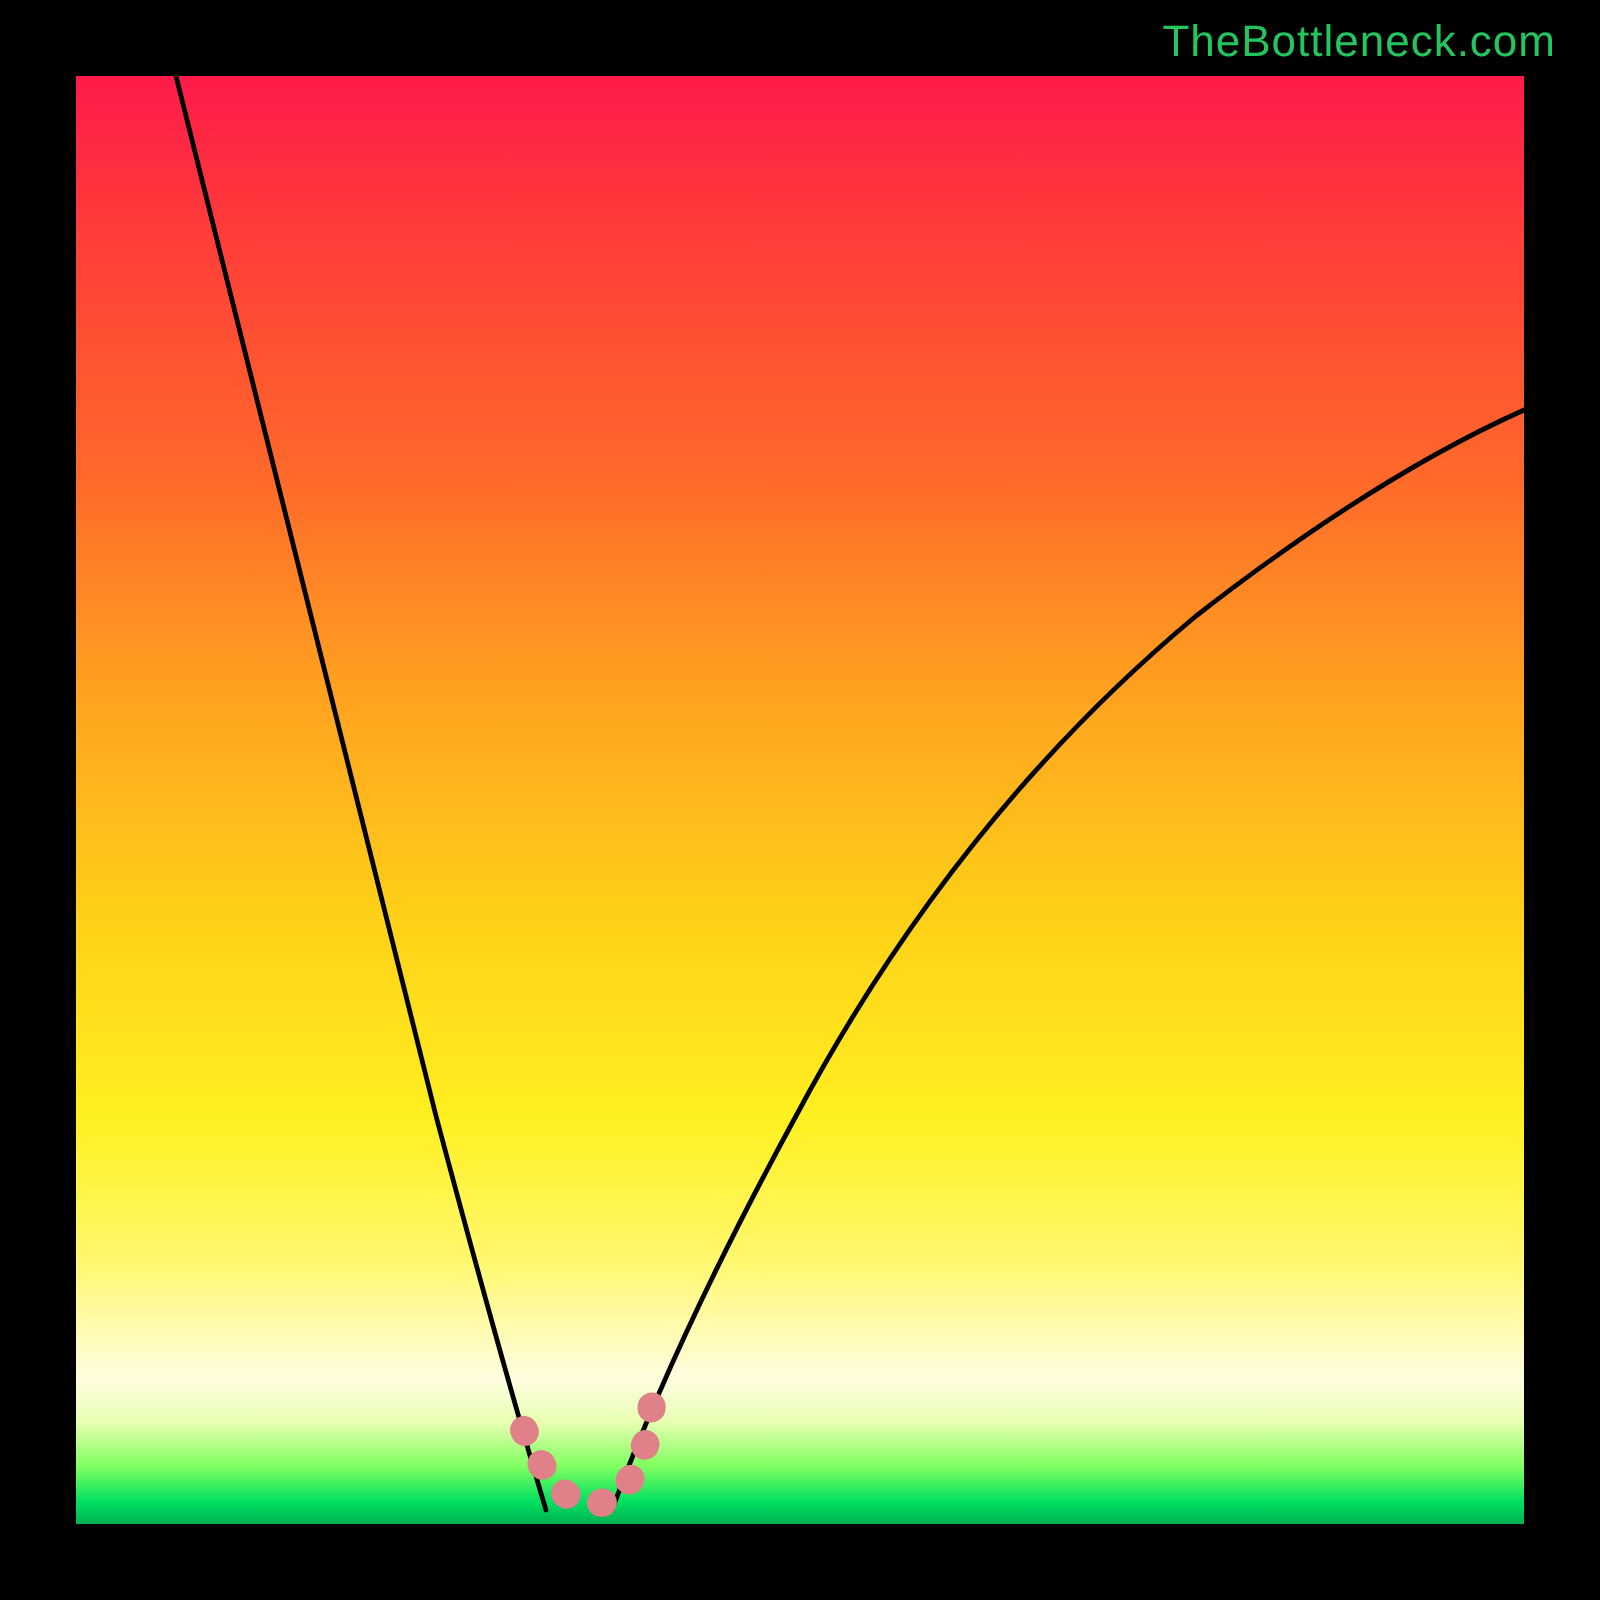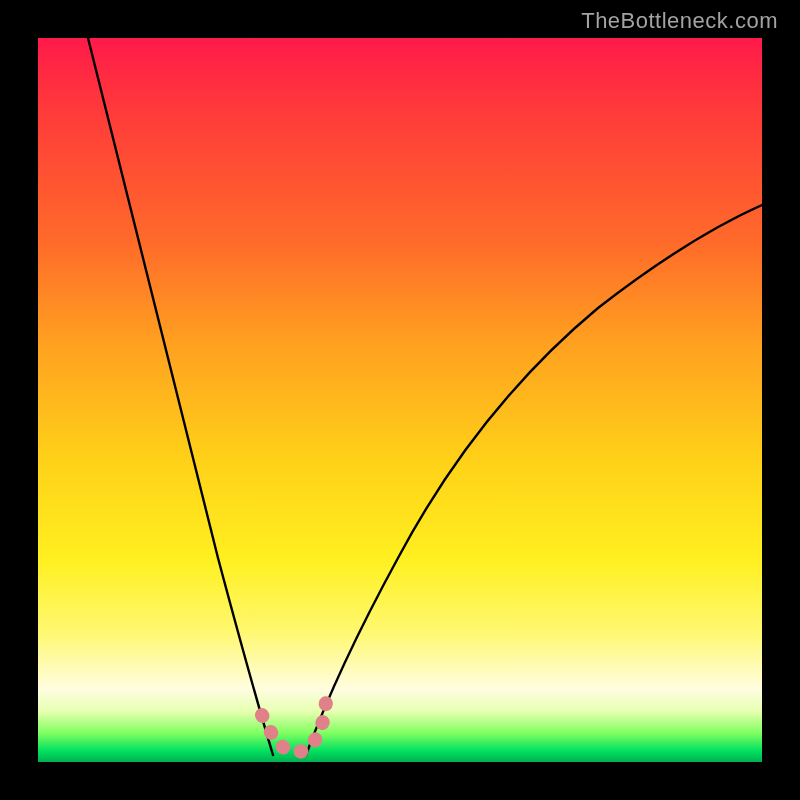--- a/index.html
+++ b/index.html
@@ -45,21 +45,21 @@
     position: absolute;
     left: 0;
     top: 0;
     width: 724px;
     height: 724px;
   }
   .watermark {
     position: absolute;
     top: 8px;
     right: 22px;
-    color: #a3a3a3;
+    color: #22c55e;
     font-size: 22px;
     letter-spacing: 0.5px;
     font-weight: 500;
   }
 </style>
 </head>
 <body>
 
 <div class="stage">
   <div class="watermark">TheBottleneck.com</div>

